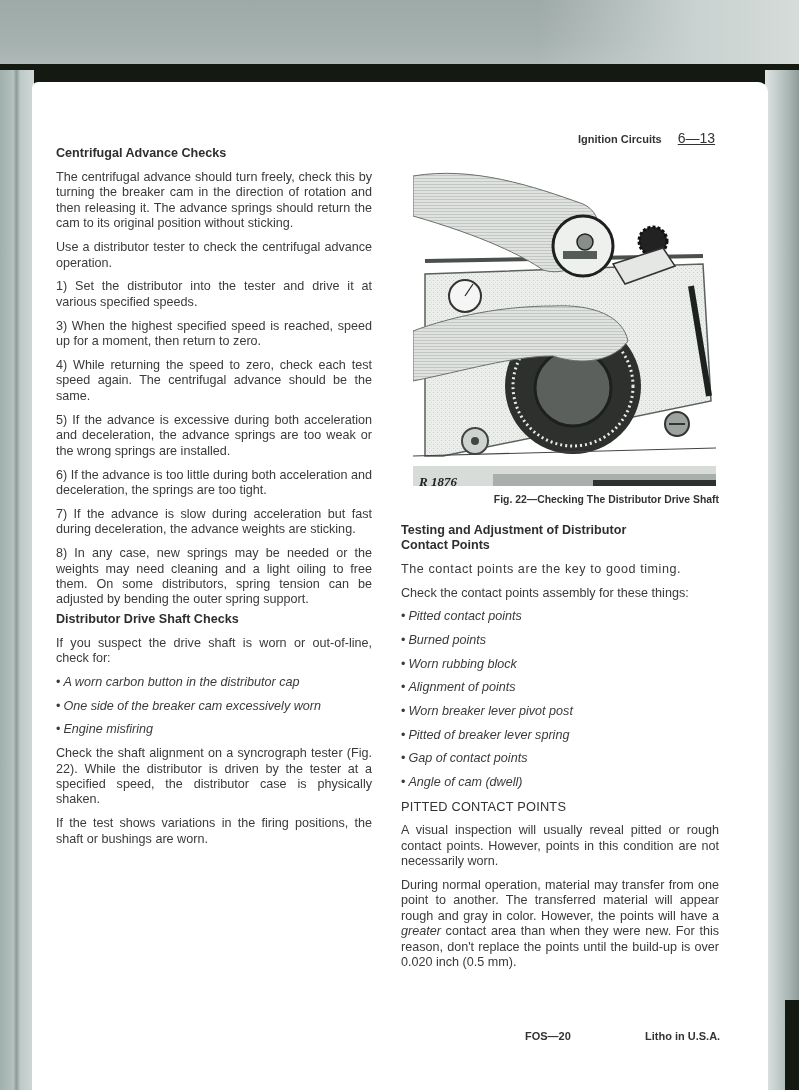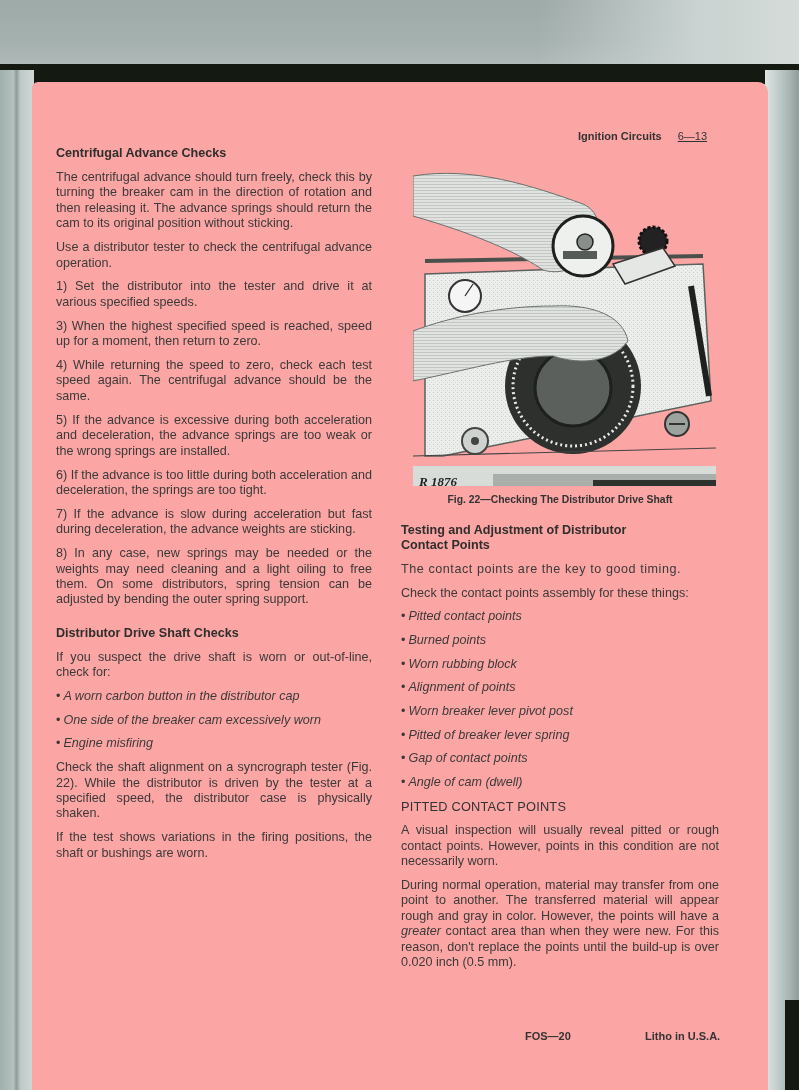--- a/index.html
+++ b/index.html
@@ -33,30 +33,30 @@
     background: linear-gradient(90deg, #dfe5e3 0%, #c0cbc9 40%, #a9b6b4 70%, #8e9c99 100%);
   }
   .right-dark {
     position: absolute; right: 0; top: 1000px; width: 14px; height: 90px;
     background: #141a12;
   }
 
   
   .page {
     position: absolute; left: 32px; top: 82px; width: 736px; height: 1008px;
-    background: #fca5a5;
+    background: #ffffff;
     border-top-left-radius: 6px;
     border-top-right-radius: 10px;
   }
   .running-head {
     position: absolute; left: 546px; top: 48px;
     font-size: 11px; font-weight: bold; color: #333;
     display: flex; gap: 16px; align-items: baseline;
   }
-  .running-head .pg { font-size: 11px; font-weight: normal; text-decoration: underline; }
+  .running-head .pg { font-size: 14px; font-weight: normal; text-decoration: underline; }
 
   .col { position: absolute; font-size: 12.6px; line-height: 15.4px; color: #3a3a38; }
   .col-left { left: 24px; top: 64px; width: 316px; }
   .col-right { left: 369px; top: 74px; width: 318px; }
 
   .col h2 {
     font-size: 12.6px; font-weight: bold; color: #2e2e2c; line-height: 15px; margin-bottom: 9px;
   }
   .col p { text-align: justify; margin-bottom: 8.5px; }
   .col p.tight { margin-bottom: 8px; }
@@ -70,21 +70,21 @@
   
   .figure {
     position: relative; width: 303px; height: 332px; margin-left: 12px; margin-bottom: 4px;
   }
   .figure svg { display: block; }
   .fig-id {
     position: absolute; left: 6px; top: 318px;
     font-family: "Liberation Serif", serif; font-style: italic; font-weight: bold; font-size: 13px; color: #222;
   }
   .fig-caption {
-    text-align: center; font-size: 10.4px; font-weight: bold; color: #333; margin: 2px 0 16px; padding-left: 0;
+    text-align: right; font-size: 10.4px; font-weight: bold; color: #333; margin: 2px 0 16px; padding-left: 0;
   }
 
   .footer {
     position: absolute; top: 948px; font-size: 11px; font-weight: bold; color: #333; text-align: center;
   }
   .footer.code { left: 493px; }
   .footer.litho { left: 613px; }
 </style>
 </head>
 <body>
@@ -105,21 +105,21 @@
   <div class="col col-left">
     <h2>Centrifugal Advance Checks</h2>
     <p>The centrifugal advance should turn freely, check this by turning the breaker cam in the direction of rotation and then releasing it. The advance springs should return the cam to its original position without sticking.</p>
     <p>Use a distributor tester to check the centrifugal advance operation.</p>
     <p>1) Set the distributor into the tester and drive it at various specified speeds.</p>
     <p>3) When the highest specified speed is reached, speed up for a moment, then return to zero.</p>
     <p>4) While returning the speed to zero, check each test speed again. The centrifugal advance should be the same.</p>
     <p>5) If the advance is excessive during both acceleration and deceleration, the advance springs are too weak or the wrong springs are installed.</p>
     <p>6) If the advance is too little during both acceleration and deceleration, the springs are too tight.</p>
     <p>7) If the advance is slow during acceleration but fast during deceleration, the advance weights are sticking.</p>
-    <p style="margin-bottom:18px">8) In any case, new springs may be needed or the weights may need cleaning and a light oiling to free them. On some distributors, spring tension can be adjusted by bending the outer spring support.</p>
+    <p style="margin-bottom:4px">8) In any case, new springs may be needed or the weights may need cleaning and a light oiling to free them. On some distributors, spring tension can be adjusted by bending the outer spring support.</p>
 
     <h2>Distributor Drive Shaft Checks</h2>
     <p>If you suspect the drive shaft is worn or out-of-line, check for:</p>
     <ul class="bullets">
       <li><span class="dot">•</span><span>A worn carbon button in the distributor cap</span></li>
       <li><span class="dot">•</span><span>One side of the breaker cam excessively worn</span></li>
       <li><span class="dot">•</span><span>Engine misfiring</span></li>
     </ul>
     <p>Check the shaft alignment on a syncrograph tester (Fig. 22). While the distributor is driven by the tester at a specified speed, the distributor case is physically shaken.</p>
     <p>If the test shows variations in the firing positions, the shaft or bushings are worn.</p>

